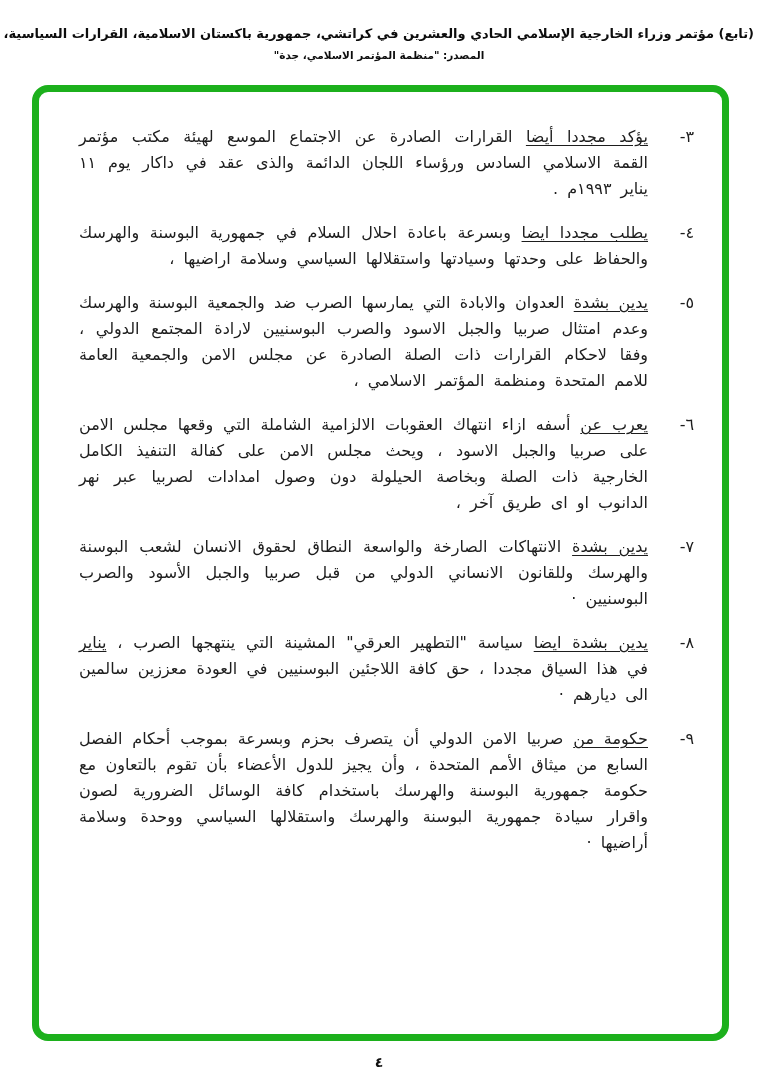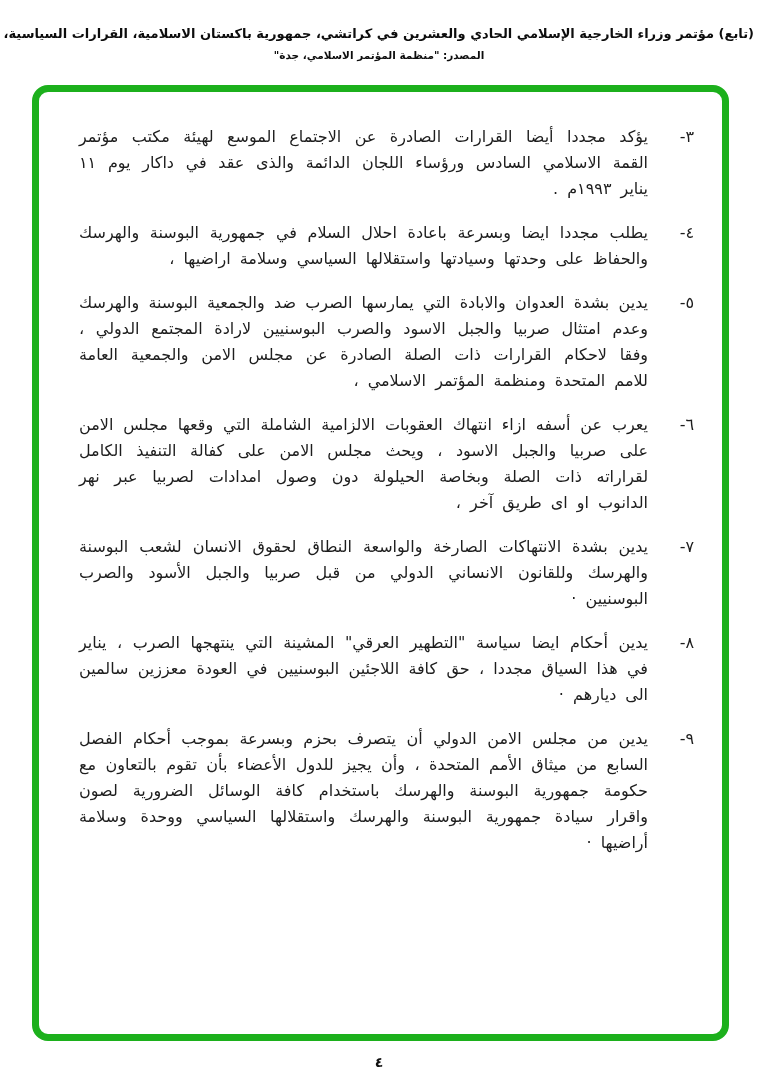--- a/index.html
+++ b/index.html
@@ -65,20 +65,21 @@
     letter-spacing: 1px;
   }
   .item-text {
     flex: 1;
     font-size: 16px;
     line-height: 26px;
     text-align: justify;
     word-spacing: 4px;
   }
   .item-text .u {
+    text-decoration: underline;
     text-underline-offset: 3px;
   }
   .page-footer {
     position: absolute;
     bottom: 8px;
     left: 0;
     right: 0;
     text-align: center;
   }
   .page-number {
@@ -104,32 +105,32 @@
       <div class="doc-item" style="color: rgb(29, 29, 29);">
         <div class="item-number">٤-</div>
         <div class="item-text"><span class="u">يطلب مجددا ايضا</span><span> وبسرعة باعادة احلال السلام في جمهورية البوسنة والهرسك والحفاظ على وحدتها وسيادتها واستقلالها السياسي وسلامة اراضيها ،</span></div>
       </div>
       <div class="doc-item" style="color: rgb(29, 29, 29);">
         <div class="item-number">٥-</div>
         <div class="item-text"><span class="u">يدين بشدة</span><span> العدوان والابادة التي يمارسها الصرب ضد والجمعية البوسنة والهرسك وعدم امتثال صربيا والجبل الاسود والصرب البوسنيين لارادة المجتمع الدولي ، وفقا لاحكام القرارات ذات الصلة الصادرة عن مجلس الامن والجمعية العامة للامم المتحدة ومنظمة المؤتمر الاسلامي ،</span></div>
       </div>
       <div class="doc-item" style="color: rgb(29, 29, 29);">
         <div class="item-number">٦-</div>
-        <div class="item-text"><span class="u">يعرب عن</span><span> أسفه ازاء انتهاك العقوبات الالزامية الشاملة التي وقعها مجلس الامن على صربيا والجبل الاسود ، ويحث مجلس الامن على كفالة التنفيذ الكامل لقراراته ذات الصلة وبخاصة الحيلولة دون وصول امدادات لصربيا عبر نهر الدانوب او اى طريق آخر ،</span></div>
+        <div class="item-text"><span class="u">يعرب عن</span><span> أسفه ازاء انتهاك العقوبات الالزامية الشاملة التي وقعها مجلس الامن على صربيا والجبل الاسود ، ويحث مجلس الامن على كفالة التنفيذ الكامل الخارجية ذات الصلة وبخاصة الحيلولة دون وصول امدادات لصربيا عبر نهر الدانوب او اى طريق آخر ،</span></div>
       </div>
       <div class="doc-item" style="color: rgb(29, 29, 29);">
         <div class="item-number">٧-</div>
         <div class="item-text"><span class="u">يدين بشدة</span><span> الانتهاكات الصارخة والواسعة النطاق لحقوق الانسان لشعب البوسنة والهرسك وللقانون الانساني الدولي من قبل صربيا والجبل الأسود والصرب البوسنيين ·</span></div>
       </div>
       <div class="doc-item" style="color: rgb(29, 29, 29);">
         <div class="item-number">٨-</div>
-        <div class="item-text"><span class="u">يدين أحكام ايضا</span><span> سياسة "التطهير العرقي" المشينة التي ينتهجها الصرب ، </span><span class="u">يناير</span><span> في هذا السياق مجددا ، حق كافة اللاجئين البوسنيين في العودة معززين سالمين الى ديارهم ·</span></div>
+        <div class="item-text"><span class="u">يدين بشدة ايضا</span><span> سياسة "التطهير العرقي" المشينة التي ينتهجها الصرب ، </span><span class="u">يناير</span><span> في هذا السياق مجددا ، حق كافة اللاجئين البوسنيين في العودة معززين سالمين الى ديارهم ·</span></div>
       </div>
       <div class="doc-item" style="color: rgb(29, 29, 29);">
         <div class="item-number">٩-</div>
-        <div class="item-text"><span class="u">يدين من</span><span> مجلس الامن الدولي أن يتصرف بحزم وبسرعة بموجب أحكام الفصل السابع من ميثاق الأمم المتحدة ، وأن يجيز للدول الأعضاء بأن تقوم بالتعاون مع حكومة جمهورية البوسنة والهرسك باستخدام كافة الوسائل الضرورية لصون واقرار سيادة جمهورية البوسنة والهرسك واستقلالها السياسي ووحدة وسلامة أراضيها ·</span></div>
+        <div class="item-text"><span class="u">حكومة من</span><span> صربيا الامن الدولي أن يتصرف بحزم وبسرعة بموجب أحكام الفصل السابع من ميثاق الأمم المتحدة ، وأن يجيز للدول الأعضاء بأن تقوم بالتعاون مع حكومة جمهورية البوسنة والهرسك باستخدام كافة الوسائل الضرورية لصون واقرار سيادة جمهورية البوسنة والهرسك واستقلالها السياسي ووحدة وسلامة أراضيها ·</span></div>
       </div>
     </div>
 </main>
 
 <footer class="page-footer">
   <div class="page-number">٤</div>
 </footer>
 
 </body></html>

